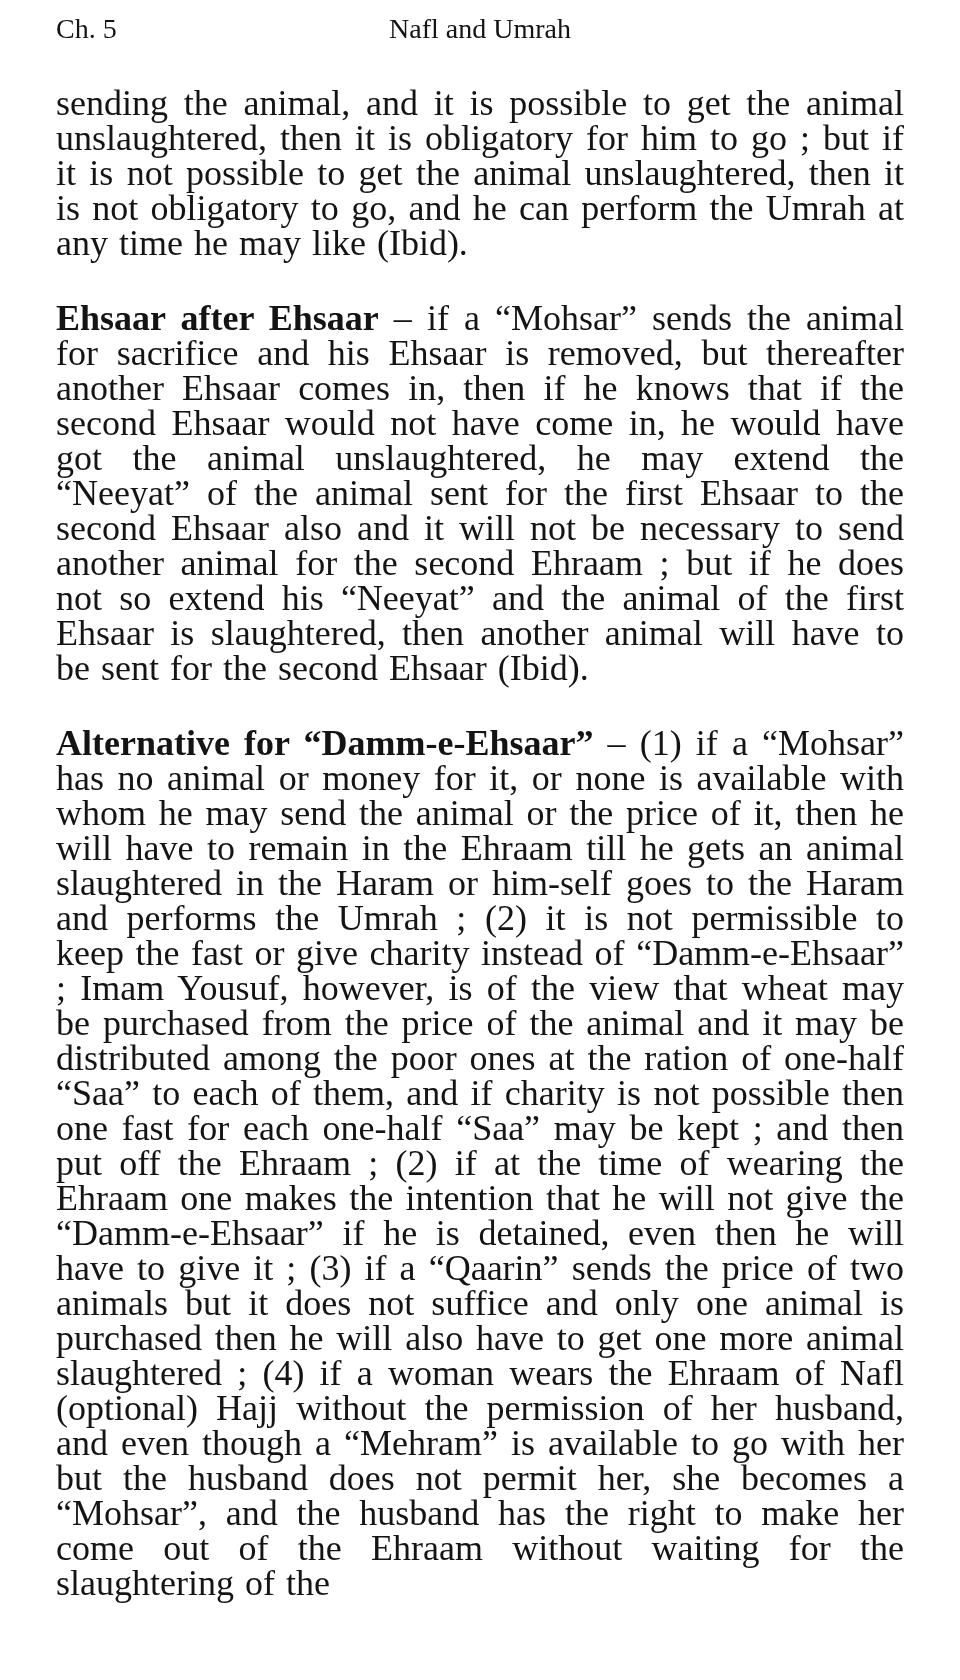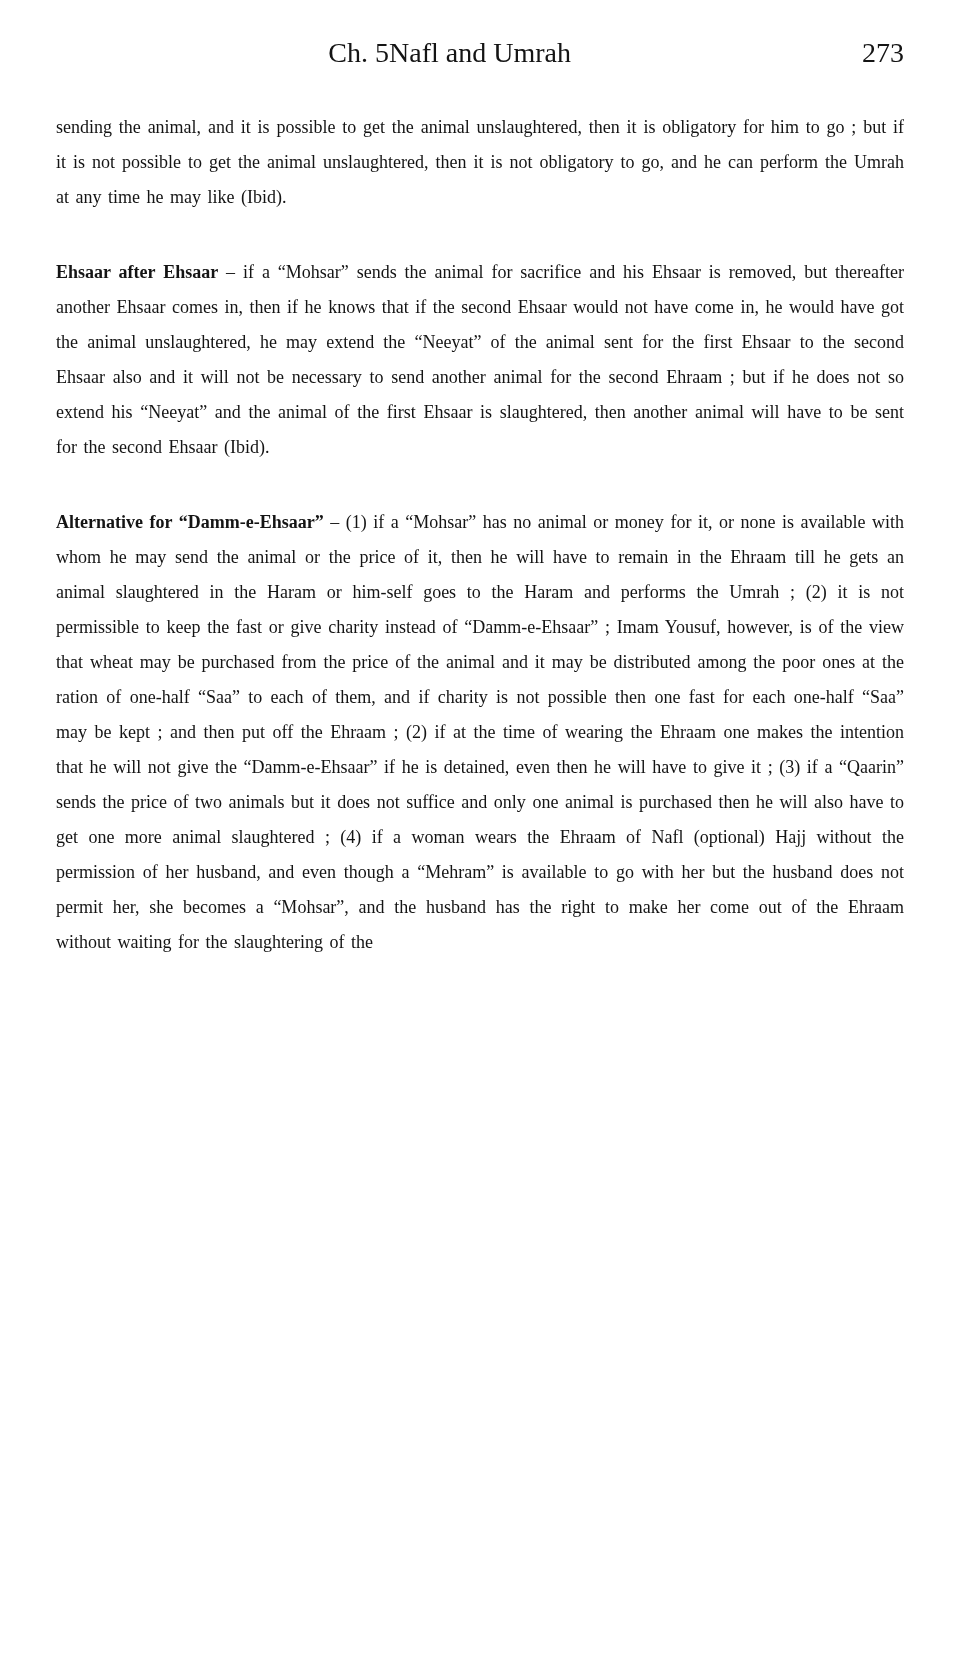--- a/index.html
+++ b/index.html
@@ -23,46 +23,45 @@
     background: #ffffff;
   }
   .page-header {
     display: grid;
     grid-template-columns: 1fr auto 1fr;
     align-items: baseline;
     font-size: 28px;
     line-height: 34px;
     margin-bottom: 40px;
   }
-  .page-header .chapter { text-align: right; margin-top: 24px; }
+  .page-header .chapter { text-align: left; }
   .page-header .title   { text-align: center; }
   .page-header .pagenum { text-align: right; }
   .body-text {
-    font-size: 18px;
+    font-size: 36px;
     line-height: 35px;
   }
   .para {
     text-align: justify;
     text-justify: inter-word;
     margin: 0 0 40px 0;
     word-spacing: 2px;
   }
   .para .lead {
     font-weight: bold;
   }
 </style>
 </head>
 <body>
 
 <div class="page">
 
   <div class="page-header">
     <span class="chapter">Ch. 5</span>
     <span class="title">Nafl and Umrah</span>
-    <span class="pagenum">273</span>
   </div>
 
   <div class="body-text">
 
     <p class="para"><span class="lead"></span><span>sending the animal, and it is possible to get the animal unslaughtered, then it is obligatory for him to go ; but if it is not possible to get the animal unslaughtered, then it is not obligatory to go, and he can perform the Umrah at any time he may like (Ibid).</span></p>
 
     <p class="para"><span class="lead">Ehsaar after Ehsaar</span><span> – if a “Mohsar” sends the animal for sacrifice and his Ehsaar is removed, but thereafter another Ehsaar comes in, then if he knows that if the second Ehsaar would not have come in, he would have got the animal unslaughtered, he may extend the “Neeyat” of the animal sent for the first Ehsaar to the second Ehsaar also and it will not be necessary to send another animal for the second Ehraam ; but if he does not so extend his “Neeyat” and the animal of the first Ehsaar is slaughtered, then another animal will have to be sent for the second Ehsaar (Ibid).</span></p>
 
     <p class="para"><span class="lead">Alternative for “Damm-e-Ehsaar”</span><span> – (1) if a “Mohsar” has no animal or money for it, or none is available with whom he may send the animal or the price of it, then he will have to remain in the Ehraam till he gets an animal slaughtered in the Haram or him-self goes to the Haram and performs the Umrah ; (2) it is not permissible to keep the fast or give charity instead of “Damm-e-Ehsaar” ; Imam Yousuf, however, is of the view that wheat may be purchased from the price of the animal and it may be distributed among the poor ones at the ration of one-half “Saa” to each of them, and if charity is not possible then one fast for each one-half “Saa” may be kept ; and then put off the Ehraam ; (2) if at the time of wearing the Ehraam one makes the intention that he will not give the “Damm-e-Ehsaar” if he is detained, even then he will have to give it ; (3) if a “Qaarin” sends the price of two animals but it does not suffice and only one animal is purchased then he will also have to get one more animal slaughtered ; (4) if a woman wears the Ehraam of Nafl (optional) Hajj without the permission of her husband, and even though a “Mehram” is available to go with her but the husband does not permit her, she becomes a “Mohsar”, and the husband has the right to make her come out of the Ehraam without waiting for the slaughtering of the</span></p>
 

